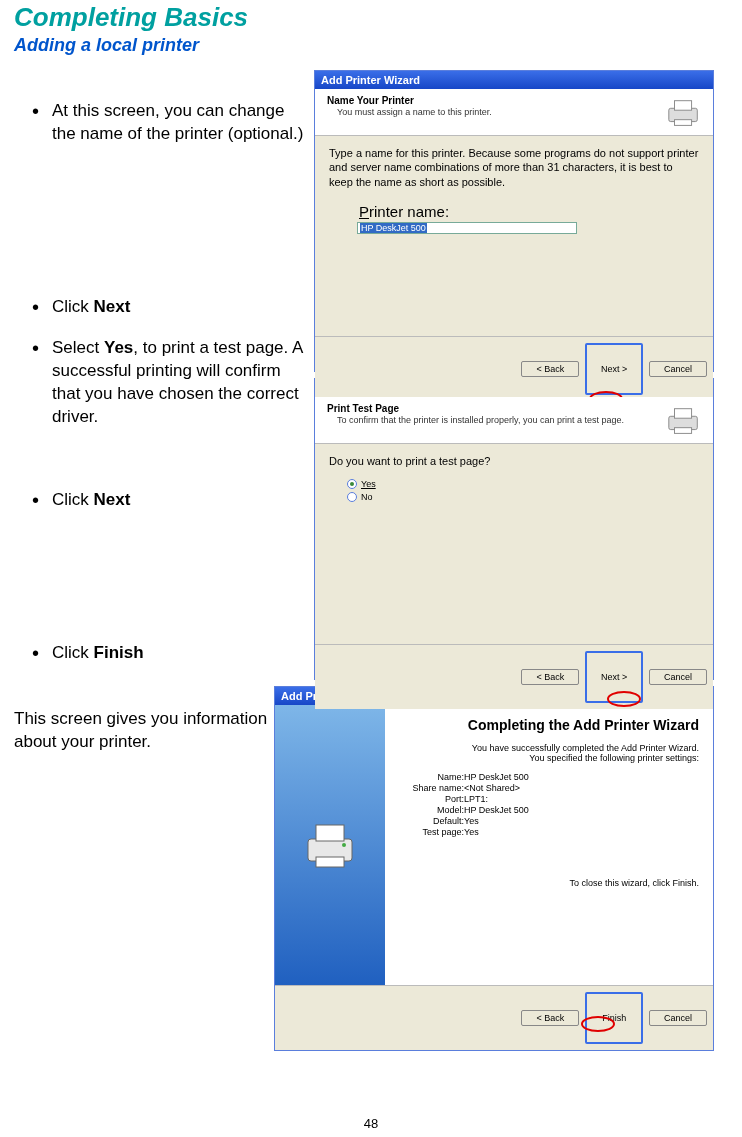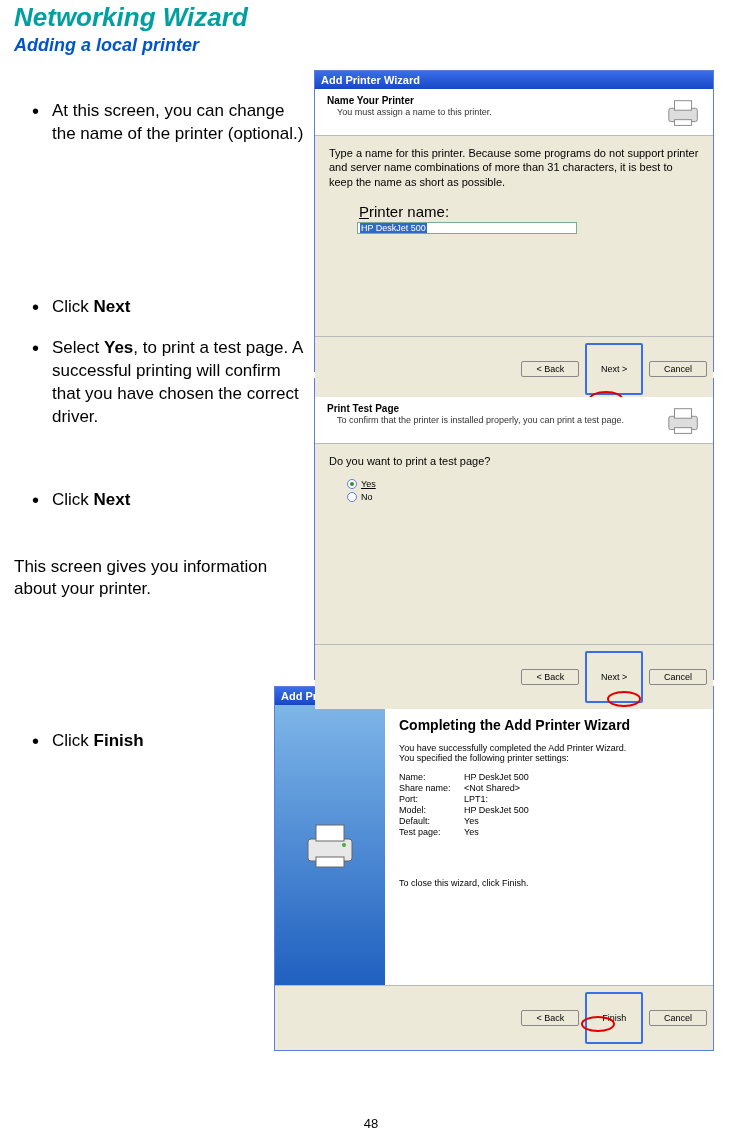--- a/index.html
+++ b/index.html
@@ -230,21 +230,21 @@
     .settings-row {
       display: flex;
       font-size: 9px;
       margin: 1px 0;
     }
     .settings-row .k { width: 65px; }
   </style>
 </head>
 <body>
 
-<div class="title">Networking Wizard</div>
+<div class="title">Completing Basics</div>
 <div class="subtitle">Adding a local printer</div>
 
 <div class="content">
   <div class="left-col">
 
     <div class="block" style="margin-top:30px;">
       <ul class="bullets">
         <li>At this screen, you can change the name of the printer (optional.)</li>
       </ul>
     </div>
@@ -260,28 +260,28 @@
         <li><span>Select  </span><b>Yes</b><span>, to print a test page.  A successful printing will confirm that you have chosen the correct driver.</span></li>
       </ul>
     </div>
 
     <div class="block" style="margin-top:60px;">
       <ul class="bullets">
         <li><span>Click </span><b>Next</b></li>
       </ul>
     </div>
 
-    <div class="block" style="margin-top:44px;">
-      <div class="plain">This screen gives you information about your printer.</div>
-    </div>
-
     <div class="block" style="margin-top:130px;">
       <ul class="bullets">
         <li><span>Click </span><b>Finish</b></li>
       </ul>
+    </div>
+
+    <div class="block" style="margin-top:44px;">
+      <div class="plain">This screen gives you information about your printer.</div>
     </div>
 
   </div>
 
   <div class="right-col">
 
     <div class="wizard" style="height:302px;">
       <div class="wiz-titlebar">
         <span>Add Printer Wizard</span>
       </div>
@@ -348,21 +348,21 @@
         <span class="wiz-btn default">Next &gt;</span>
         <span class="wiz-btn">Cancel</span>
         <div class="red-marker" style="right:72px; bottom:2px;"></div>
       </div>
     </div>
 
     <div class="wizard" style="width:440px; margin-left:-40px;">
       <div class="wiz-titlebar">
         <span>Add Printer Wizard</span>
       </div>
-      <div class="wiz-final" style="height:280px;">
+      <div class="wiz-final" style="height:280px;text-align:right;">
         <div class="wiz-side">
           <svg viewBox="0 0 60 60">
             <rect x="8" y="24" width="44" height="22" rx="3" fill="#e8e8e8" stroke="#666"></rect>
             <rect x="16" y="10" width="28" height="16" fill="#fff" stroke="#666"></rect>
             <rect x="16" y="42" width="28" height="10" fill="#fff" stroke="#666"></rect>
             <circle cx="44" cy="30" r="2" fill="#4a4"></circle>
           </svg>
         </div>
         <div class="wiz-final-body">
           <div class="wiz-final-title">Completing the Add Printer Wizard</div>

